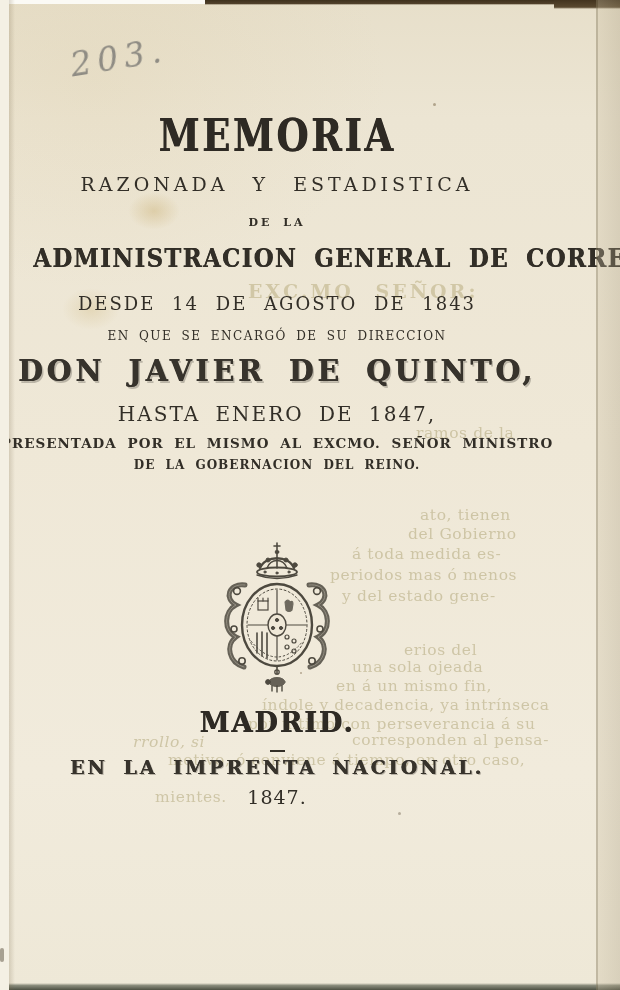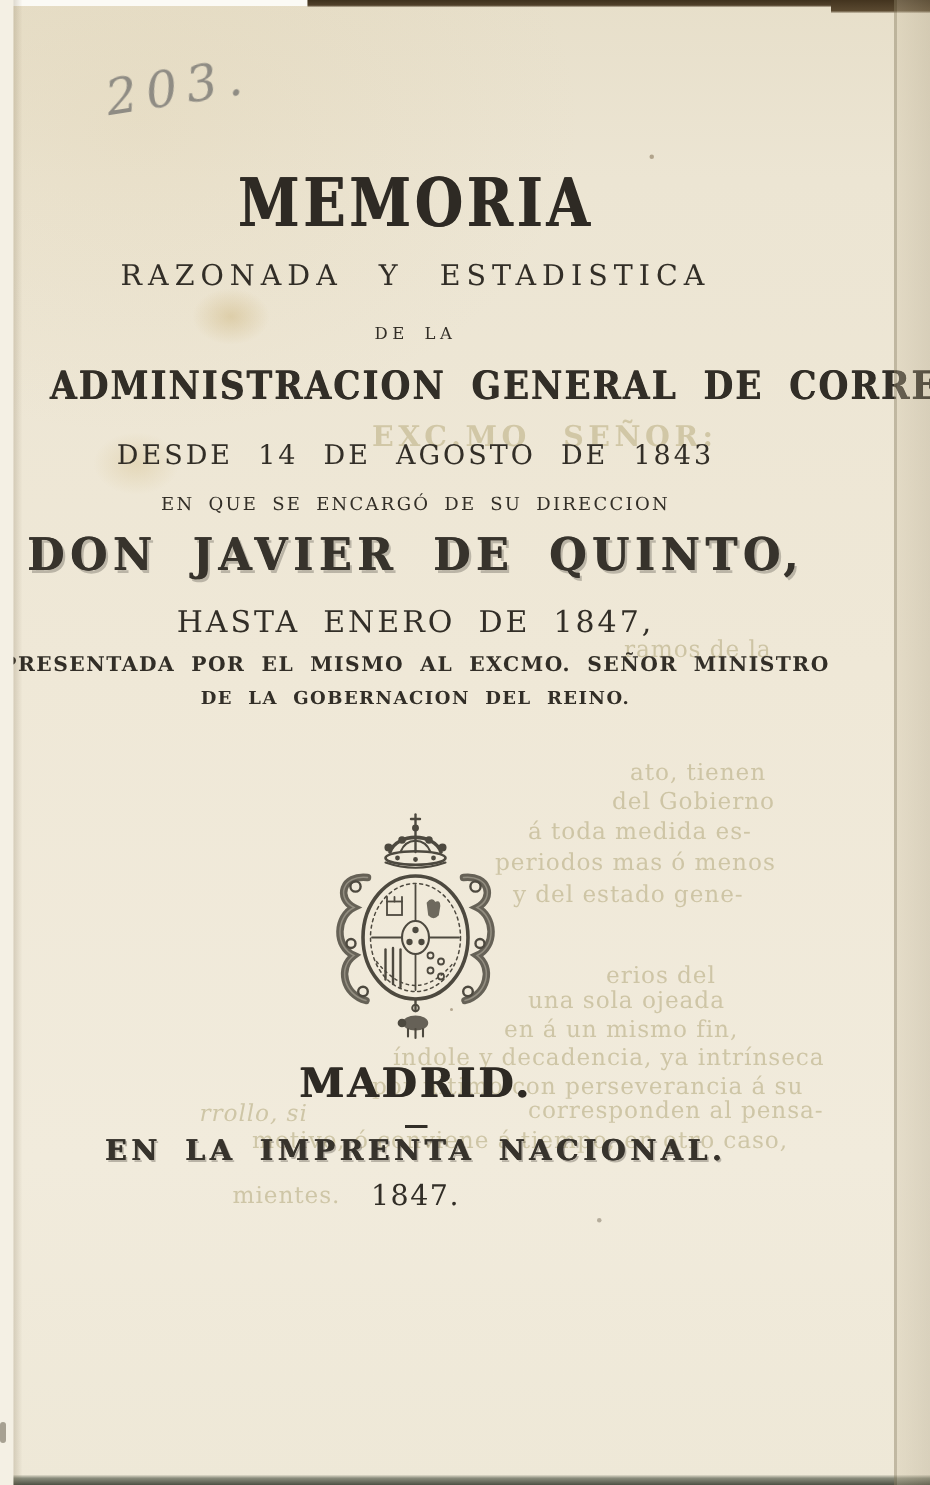--- a/index.html
+++ b/index.html
@@ -53,21 +53,21 @@
     font-size:19px;font-weight:bold;letter-spacing:3px;word-spacing:12px;
     color:#c8bd97;opacity:.75;
   }
   
   #content{position:absolute;left:0;top:0;width:554px;height:990px;color:#322e27;}
   .line{position:absolute;left:0;width:100%;text-align:center;line-height:1;white-space:nowrap;}
   .fatface{font-weight:bold;text-shadow:.6px 0 0 currentColor;color:#2e2a24;}
   .condense{transform:scaleX(0.88);transform-origin:50% 0;}
   .title-memoria{top:114px;font-size:43px;letter-spacing:3px;transform:scale(0.86,1.04);transform-origin:50% 0;}
   .subtitle{top:175px;font-size:19px;letter-spacing:4px;word-spacing:14px;}
-  .de-la{top:217px;font-size:11px;font-weight:normal;letter-spacing:3px;word-spacing:4px;}
+  .de-la{top:217px;font-size:11px;font-weight:bold;letter-spacing:3px;word-spacing:4px;}
   .institution{top:245px;font-size:26px;font-weight:bold;letter-spacing:1.5px;word-spacing:9px;
     text-shadow:.4px 0 0 currentColor;}
   .date-from{top:295px;font-size:18px;letter-spacing:2px;word-spacing:9px;}
   .charge{top:330px;font-size:12px;font-weight:normal;letter-spacing:1.5px;word-spacing:4px;}
   .author{top:356px;font-size:30px;font-weight:bold;letter-spacing:4px;word-spacing:10px;
     color:#37332c;text-shadow:2px 2px 0 rgba(55,51,44,0.28), .5px 0 0 currentColor;
     transform:scaleX(0.95);transform-origin:50% 0;}
   .date-to{top:404px;font-size:20px;letter-spacing:2px;word-spacing:7px;}
   .presented-1{top:437px;font-size:13.5px;font-weight:bold;letter-spacing:1px;word-spacing:5px;}
   .presented-2{top:459px;font-size:12px;font-weight:bold;letter-spacing:1px;word-spacing:5px;}

